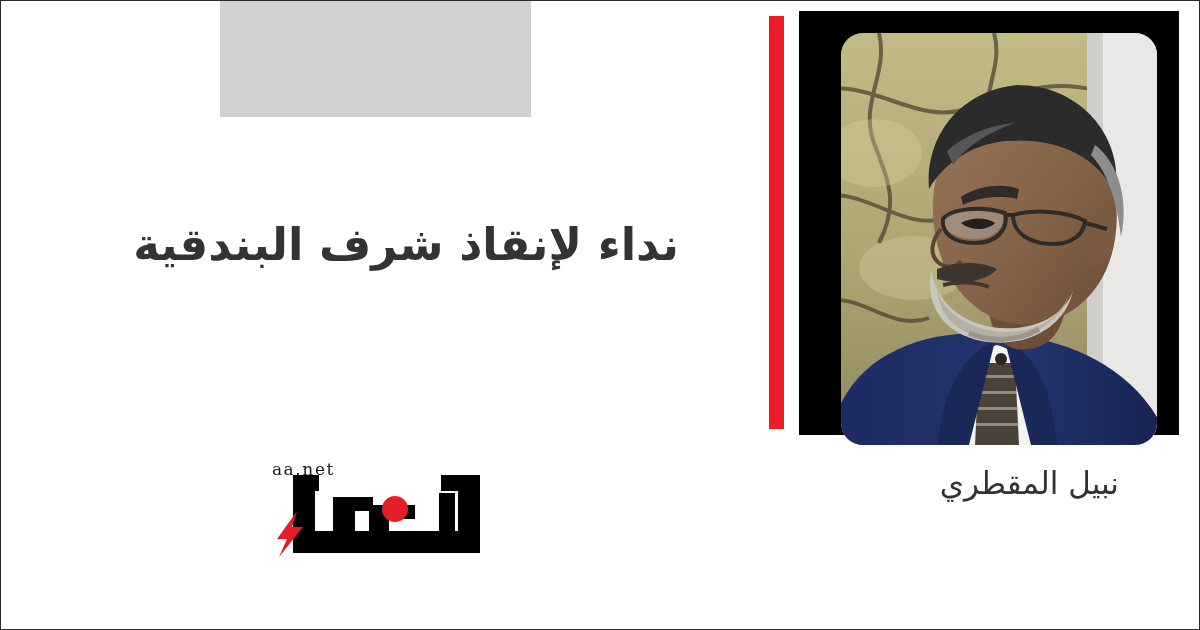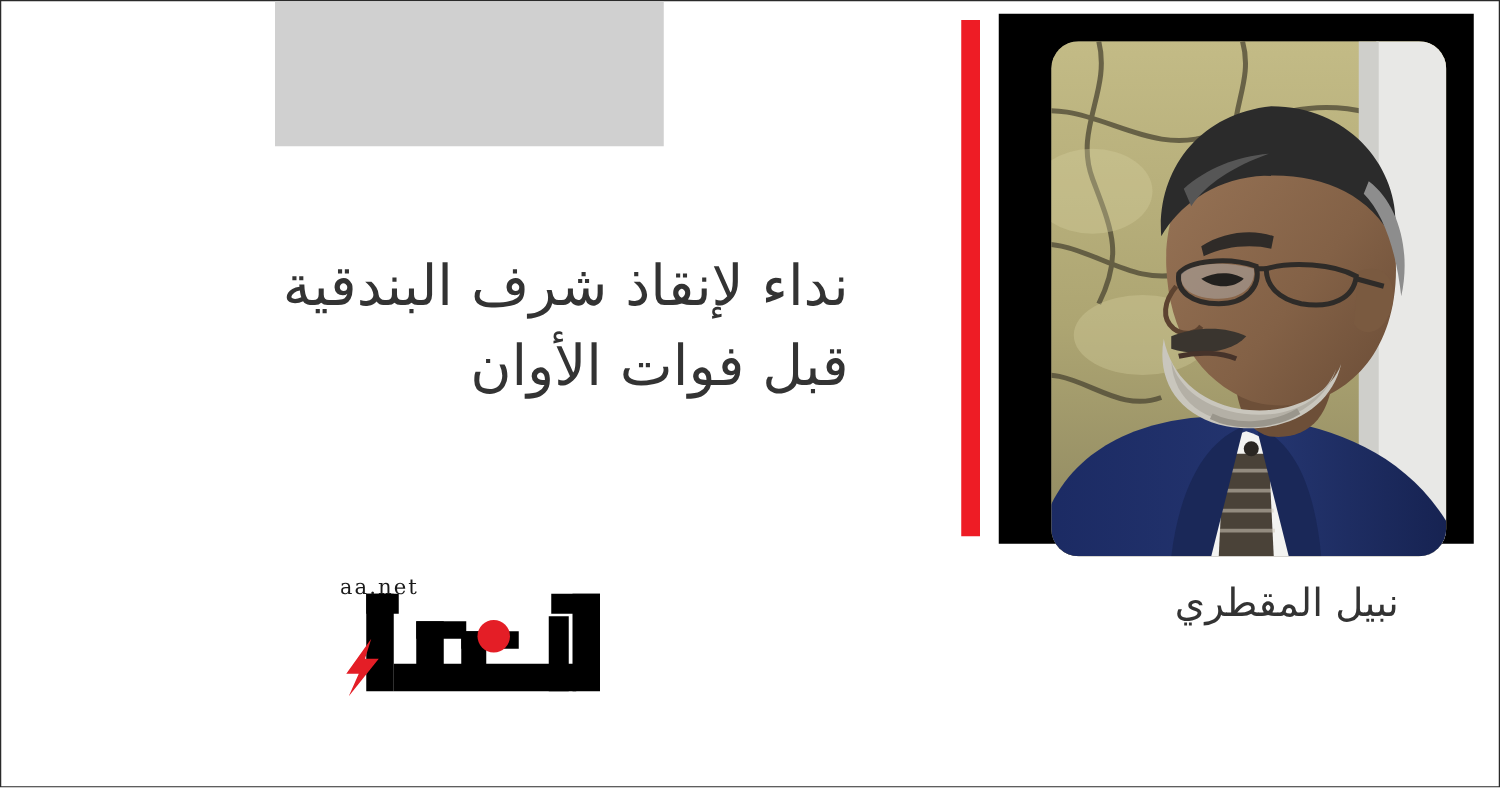--- a/index.html
+++ b/index.html
@@ -29,27 +29,27 @@
     top: 0px;
     width: 311px;
     height: 116px;
     background: #d0d0d0;
   }
 
   
   .headline {
     position: absolute;
     right: 520px;           
-    top: 196px;
+    top: 212px;
     width: 560px;
     text-align: right;
     direction: rtl;
     color: #333333;
     font-family: "DejaVu Sans", "Liberation Sans", sans-serif;
-    font-weight: 400;
+    font-weight: 700;
     font-size: 45px;
     line-height: 1.42;
     letter-spacing: 0px;
   }
   .headline-line {
     display: block;
     white-space: nowrap;
   }
 
   
@@ -116,21 +116,20 @@
 </style>
 </head>
 <body>
 
 <div class="card">
 
   <div class="grey-block"></div>
 
   <div class="headline">
     <span class="headline-line">نداء لإنقاذ شرف البندقية</span>
-    <span class="headline-line">قبل فوات الأوان</span>
   </div>
 
   <div class="logo">
     <svg class="logo-svg" viewBox="0 0 215 105" xmlns="http://www.w3.org/2000/svg">
 
       <g>
 
         <path d="M185 22 h22 v78 h-22 z" fill="#000000"></path>
 
         <path d="M168 22 h39 v16 h-39 z" fill="#000000"></path>

